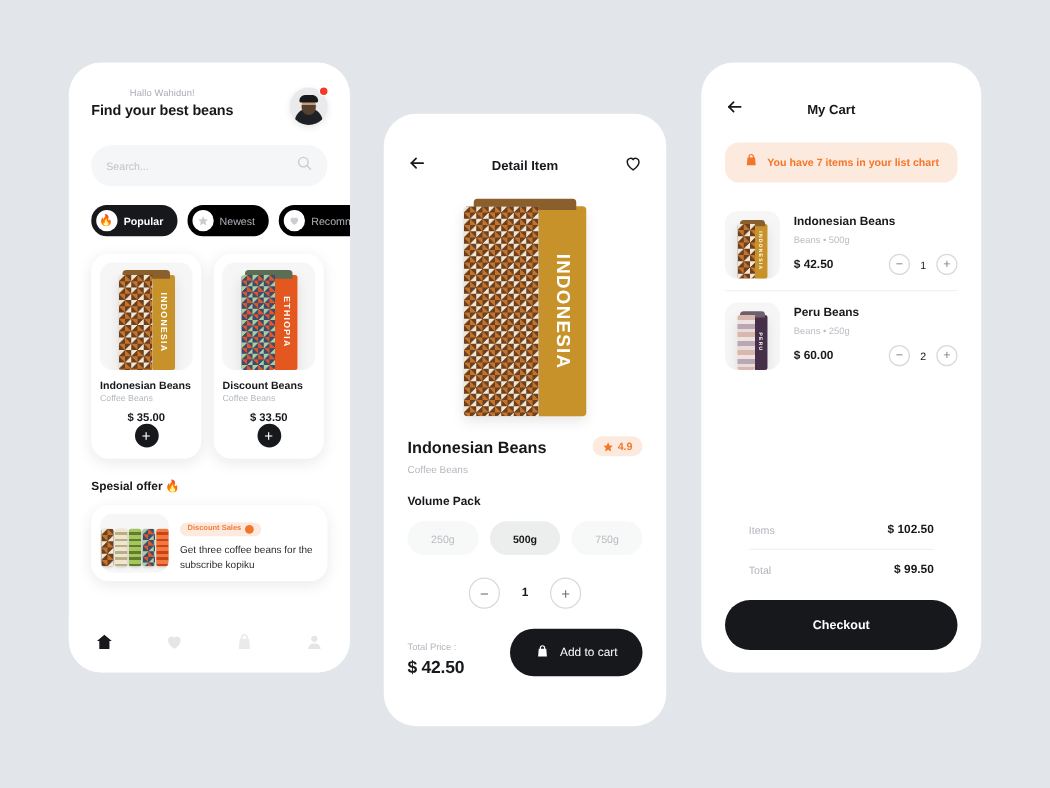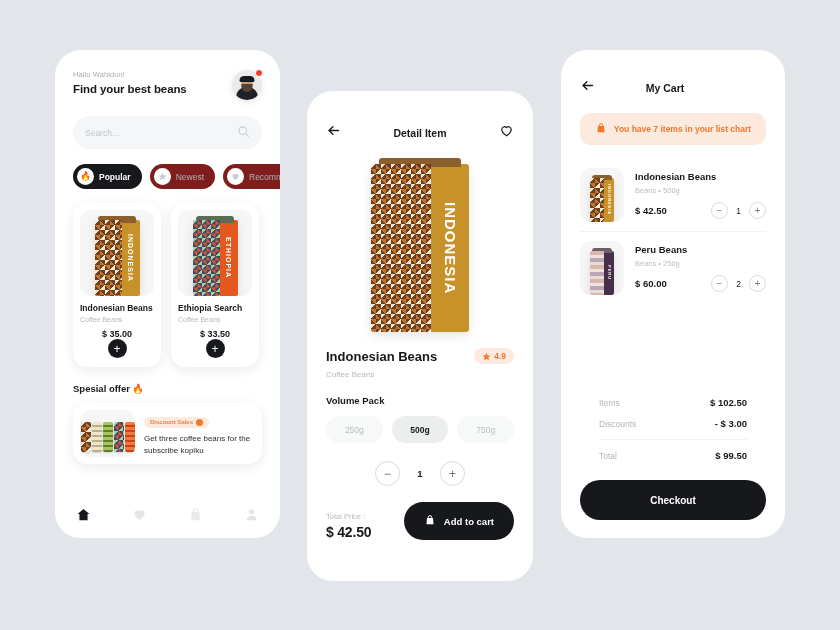--- a/index.html
+++ b/index.html
@@ -18,21 +18,21 @@
     background: #ffffff;
     border-radius: 26px;
     overflow: hidden;
   }
   #phone-home  { left: 55px;  top: 50px;  width: 225px; height: 488px; }
   #phone-detail{ left: 307px; top: 91px;  width: 226px; height: 490px; }
   #phone-cart  { left: 561px; top: 50px;  width: 224px; height: 488px; }
 
   
   .home-pad { padding: 20px 18px 0 18px; }
-  .greet-row { display: flex; align-items: flex-start; justify-content: space-between; }
+  .greet-row { display: flex; align-items: flex-start; justify-content: space-between; text-align: center; }
   .greet-small { font-size: 7.5px; color: #a9adb3; letter-spacing: .1px; margin-bottom: 4px; }
   .greet-big { font-size: 11.5px; font-weight: bold; color: #16181b; letter-spacing: -.1px; }
 
   .avatar-wrap { position: relative; width: 30px; height: 30px; flex: 0 0 auto; }
   .avatar-bg {
     width: 30px; height: 30px; border-radius: 50%;
     background: #e9eaec;
     box-shadow: 0 2px 6px rgba(0,0,0,.10);
     overflow: hidden; position: relative;
   }
@@ -65,21 +65,21 @@
   }
   .search-ph { font-size: 8.5px; color: #c0c4c9; }
 
   .chips { margin-top: 15px; display: flex; gap: 8px; }
   .chip {
     display: flex; align-items: center; gap: 5px;
     height: 25px; border-radius: 13px;
     padding: 0 11px 0 4px; flex: 0 0 auto;
   }
   .chip.active { background: #16181b; }
-  .chip.idle   { background: #7f1d1d; }
+  .chip.idle   { background: #000000; }
   .chip-ico {
     width: 17px; height: 17px; border-radius: 50%;
     display: flex; align-items: center; justify-content: center;
     font-size: 9px; line-height: 1;
   }
   .chip.active .chip-ico { background: #fff; }
   .chip.idle   .chip-ico { background: #fff; }
   .chip-label { font-size: 8.5px; font-weight: bold; }
   .chip.active .chip-label { color: #fff; }
   .chip.idle   .chip-label { color: #aeb2b8; font-weight: normal; }
@@ -173,21 +173,21 @@
   }
   .qty-val { font-size: 9.5px; font-weight: bold; color: #16181b; min-width: 12px; text-align: center; }
 
   .cart-row { margin-top: 16px; display: flex; align-items: flex-end; justify-content: space-between; }
   .tp-label { font-size: 7.5px; color: #b4b8bd; }
   .tp-value { font-size: 14px; font-weight: bold; color: #16181b; margin-top: 3px; letter-spacing: -.2px; }
   .addcart {
     display: flex; align-items: center; gap: 8px;
     background: #16181b; color: #fff;
     height: 38px; border-radius: 20px; padding: 0 20px;
-    font-size: 9.5px; font-weight: bold;
+    font-size: 9.5px; font-weight: normal;
   }
 
   
   .cart-head {
     display: flex; align-items: center; padding: 28px 19px 0 19px; position: relative;
   }
   .cart-title {
     position: absolute; left: 0; right: 16px; text-align: center;
     font-size: 10.5px; font-weight: bold; color: #16181b; pointer-events: none;
   }
@@ -343,21 +343,21 @@
         </div>
 
         <div class="pcard">
           <div class="pcard-img">
             <div class="bag" style="height:76px;">
               <div class="bag-top" style="background:#5b6e54;"></div>
               <div class="patt diamond-b" style="width:27px;height:76px;border-radius:2px 0 2px 2px;"></div>
               <div class="panel" style="width:18px;height:76px;background:#e4581f;font-size:7px;border-radius:0 2px 2px 0;">ETHIOPIA</div>
             </div>
           </div>
-          <div class="pcard-title">Ethiopia Search</div>
+          <div class="pcard-title">Discount Beans</div>
           <div class="pcard-sub">Coffee Beans</div>
           <div class="pcard-foot">
             <span class="pcard-price">$ 33.50</span>
             <span class="plus-btn">+</span>
           </div>
         </div>
       </div>
 
       <div class="offer-title">Spesial offer 🔥</div>
 
@@ -537,24 +537,20 @@
           </div>
         </div>
       </div>
     </div>
 
     <div class="summary">
       <div class="srow">
         <span class="slabel">Items</span>
         <span class="svalue">$ 102.50</span>
       </div>
-      <div class="srow">
-        <span class="slabel">Discounts</span>
-        <span class="svalue">- $ 3.00</span>
-      </div>
       <div class="sdiv"></div>
       <div class="srow">
         <span class="slabel">Total</span>
         <span class="svalue">$ 99.50</span>
       </div>
     </div>
 
     <div class="checkout">Checkout</div>
   </div>
 

